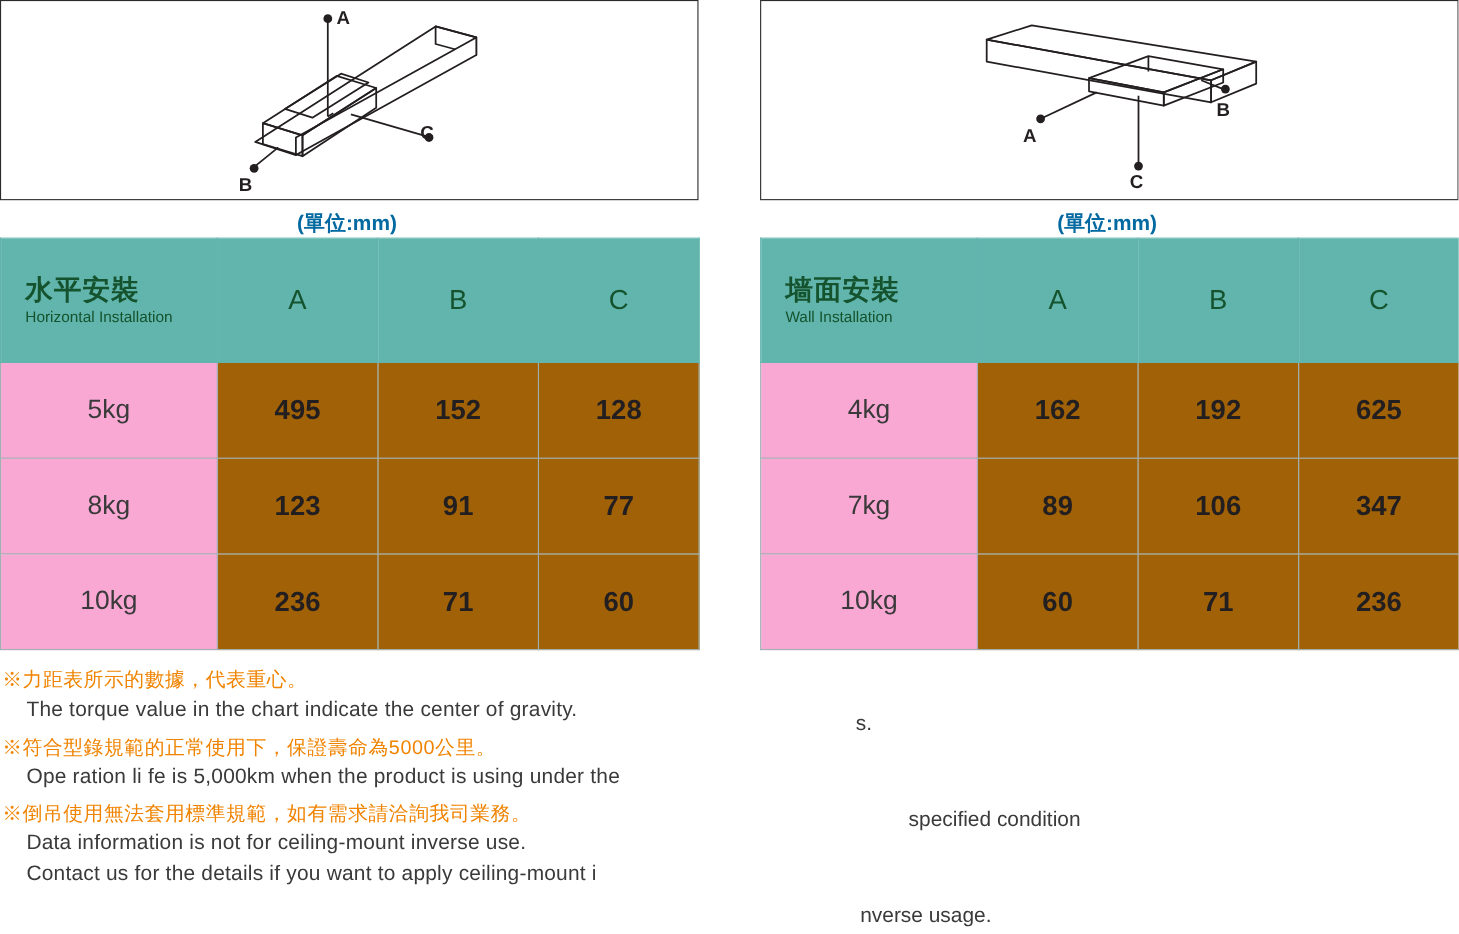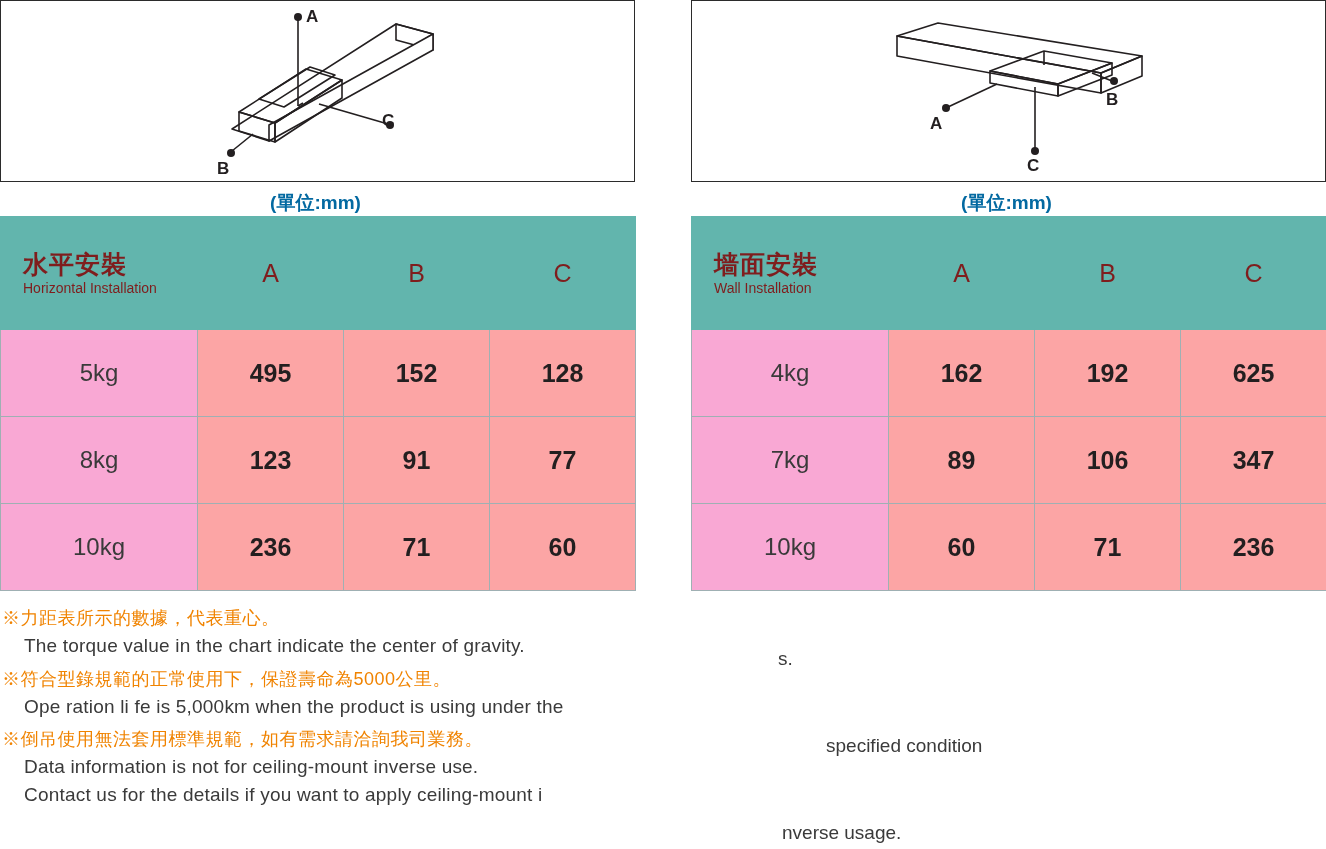--- a/index.html
+++ b/index.html
@@ -41,21 +41,21 @@
     width:100%;
     table-layout:fixed;
   }
   th,td{
     border:1px solid #9fb0b3;
     text-align:center;
     vertical-align:middle;
   }
   thead th{
     background:#62b5ad;
-    color:#7f1d1d;
+    color:#14532d;
     border:1px solid #62b5ad;
     height:110px;
     font-weight:normal;
   }
   thead th.namecol{
     text-align:left;
     padding-left:22px;
   }
   .cn-title{
     font-size:25px;
@@ -79,21 +79,21 @@
     font-size:25px;
     color:#231f20;
   }
   tbody td.rowlabel{
     background:#f9a8d4;
     font-size:24px;
     color:#3a3a3a;
   }
   tbody td.val{
     font-weight:bold;
-    background:#fca5a5;
+    background:#a16207;
     text-align:center;
   }
 
   
   col.c1{width:197px;}
   col.c2{width:146px;}
   col.c3{width:146px;}
   col.c4{width:146px;}
 
   

